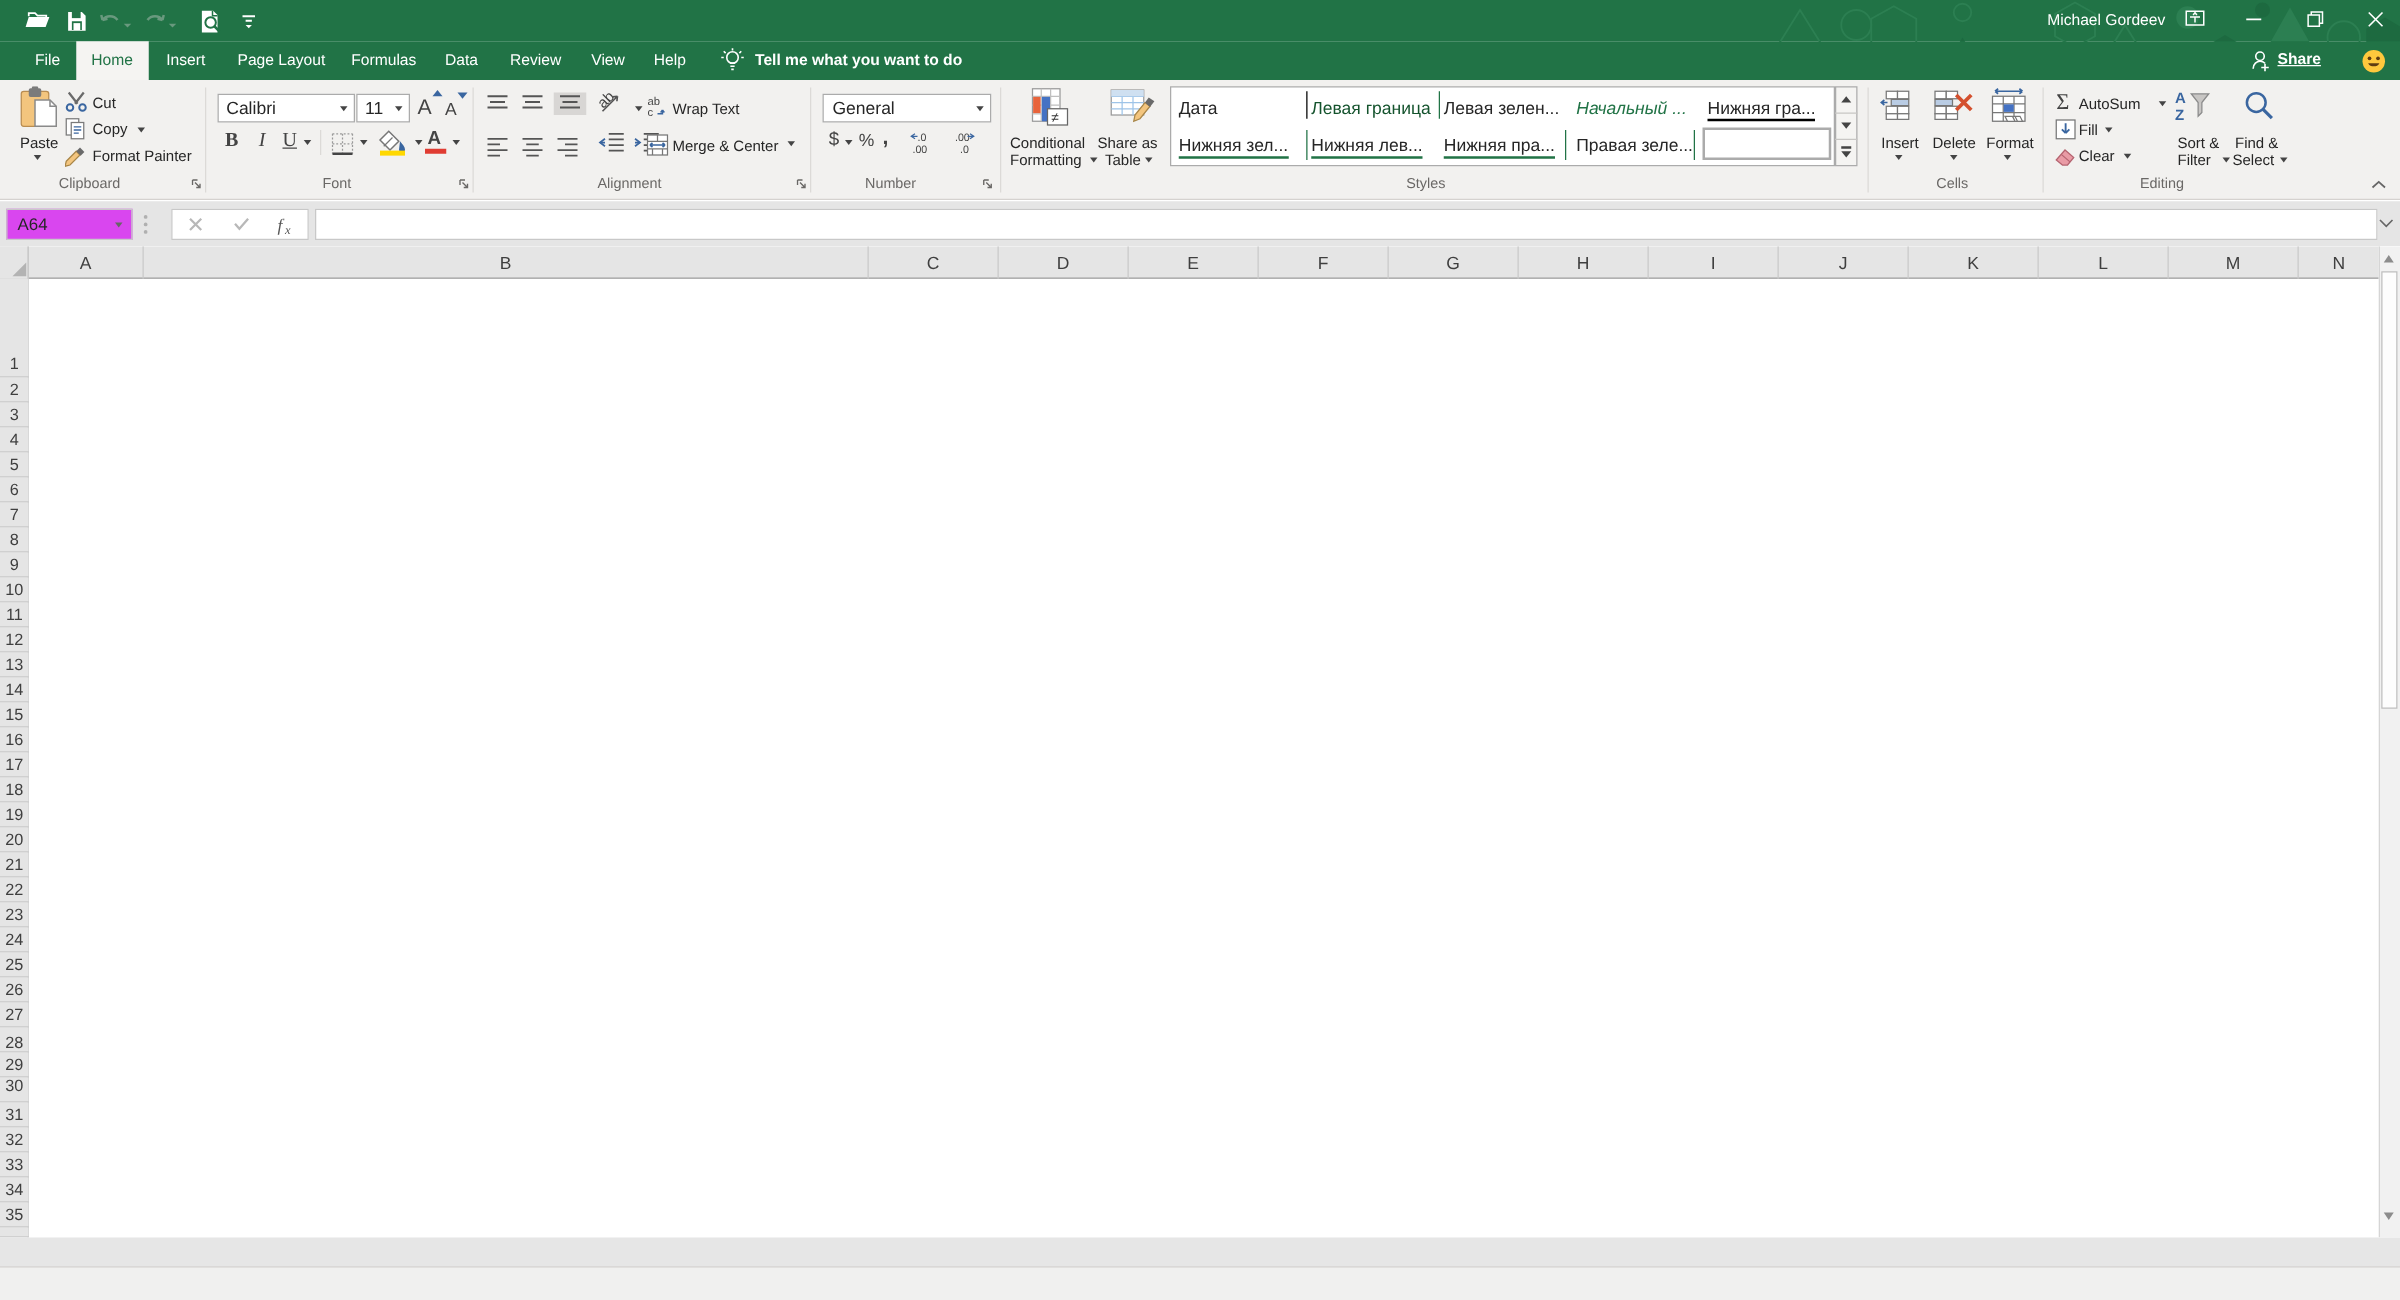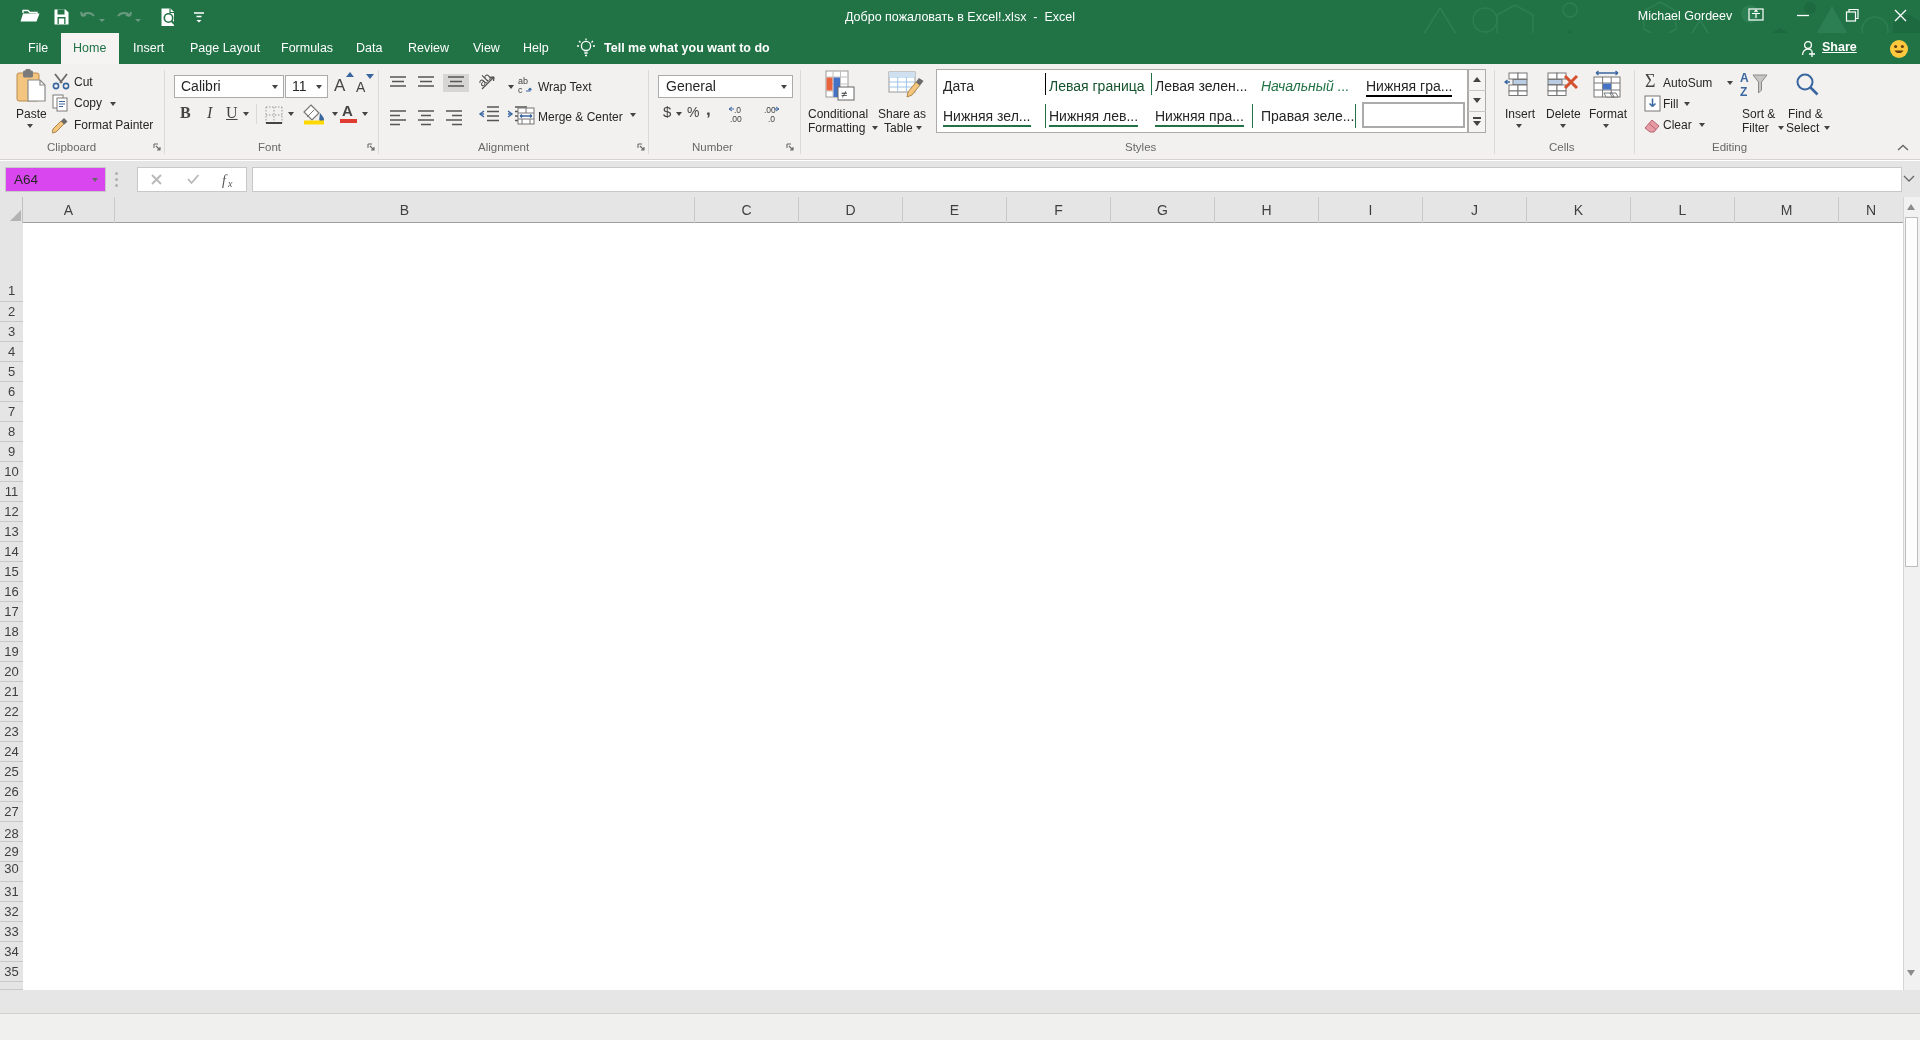--- a/index.html
+++ b/index.html
@@ -58,21 +58,20 @@
           <circle cx="8.5" cy="11" r="4.2" fill="none" stroke="#217346" stroke-width="1.6"></circle>
           <path d="M11.5 14 l4 4" stroke="#217346" stroke-width="2"></path>
         </g>
       <g stroke="#fff" stroke-width="1.6">
           <path d="M180 9 h10 M182.5 12.5 h5"></path>
           <path d="M182.5 16 l2.5 2.5 l2.5 -2.5 z" fill="#fff" stroke="none"></path>
         </g>
     </g>
   </svg>
 
-  <div class="abs" style="left:0;top:0;width:1920px;height:33px;color:#fff;font-size:12.5px;display:flex;align-items:center;justify-content:center;">Добро пожаловать в Excel!.xlsx&nbsp;&nbsp;-&nbsp;&nbsp;Excel</div>
   <div class="abs" style="left:1625px;top:0;width:120px;height:31px;color:#fff;font-size:12.5px;display:flex;align-items:center;justify-content:center;">Michael Gordeev</div>
 
   <svg class="abs" style="left:1744px;top:0;" width="176" height="31" viewBox="0 0 176 31">
     <g stroke="#fff" fill="none" stroke-width="1.2">
       <rect x="5" y="9" width="14" height="11"></rect>
         <path d="M8 13.5 h8 M12 13.5 v4.5 M10.5 12 l1.5 -1.8 l1.5 1.8"></path>
       <path d="M53 15.5 h12" stroke-width="1.3"></path>
       <g transform="translate(99,0)">
           <rect x="3.5" y="12" width="9" height="9"></rect>
           <path d="M6 12 v-2.5 h9 v9 h-2.5"></path>

